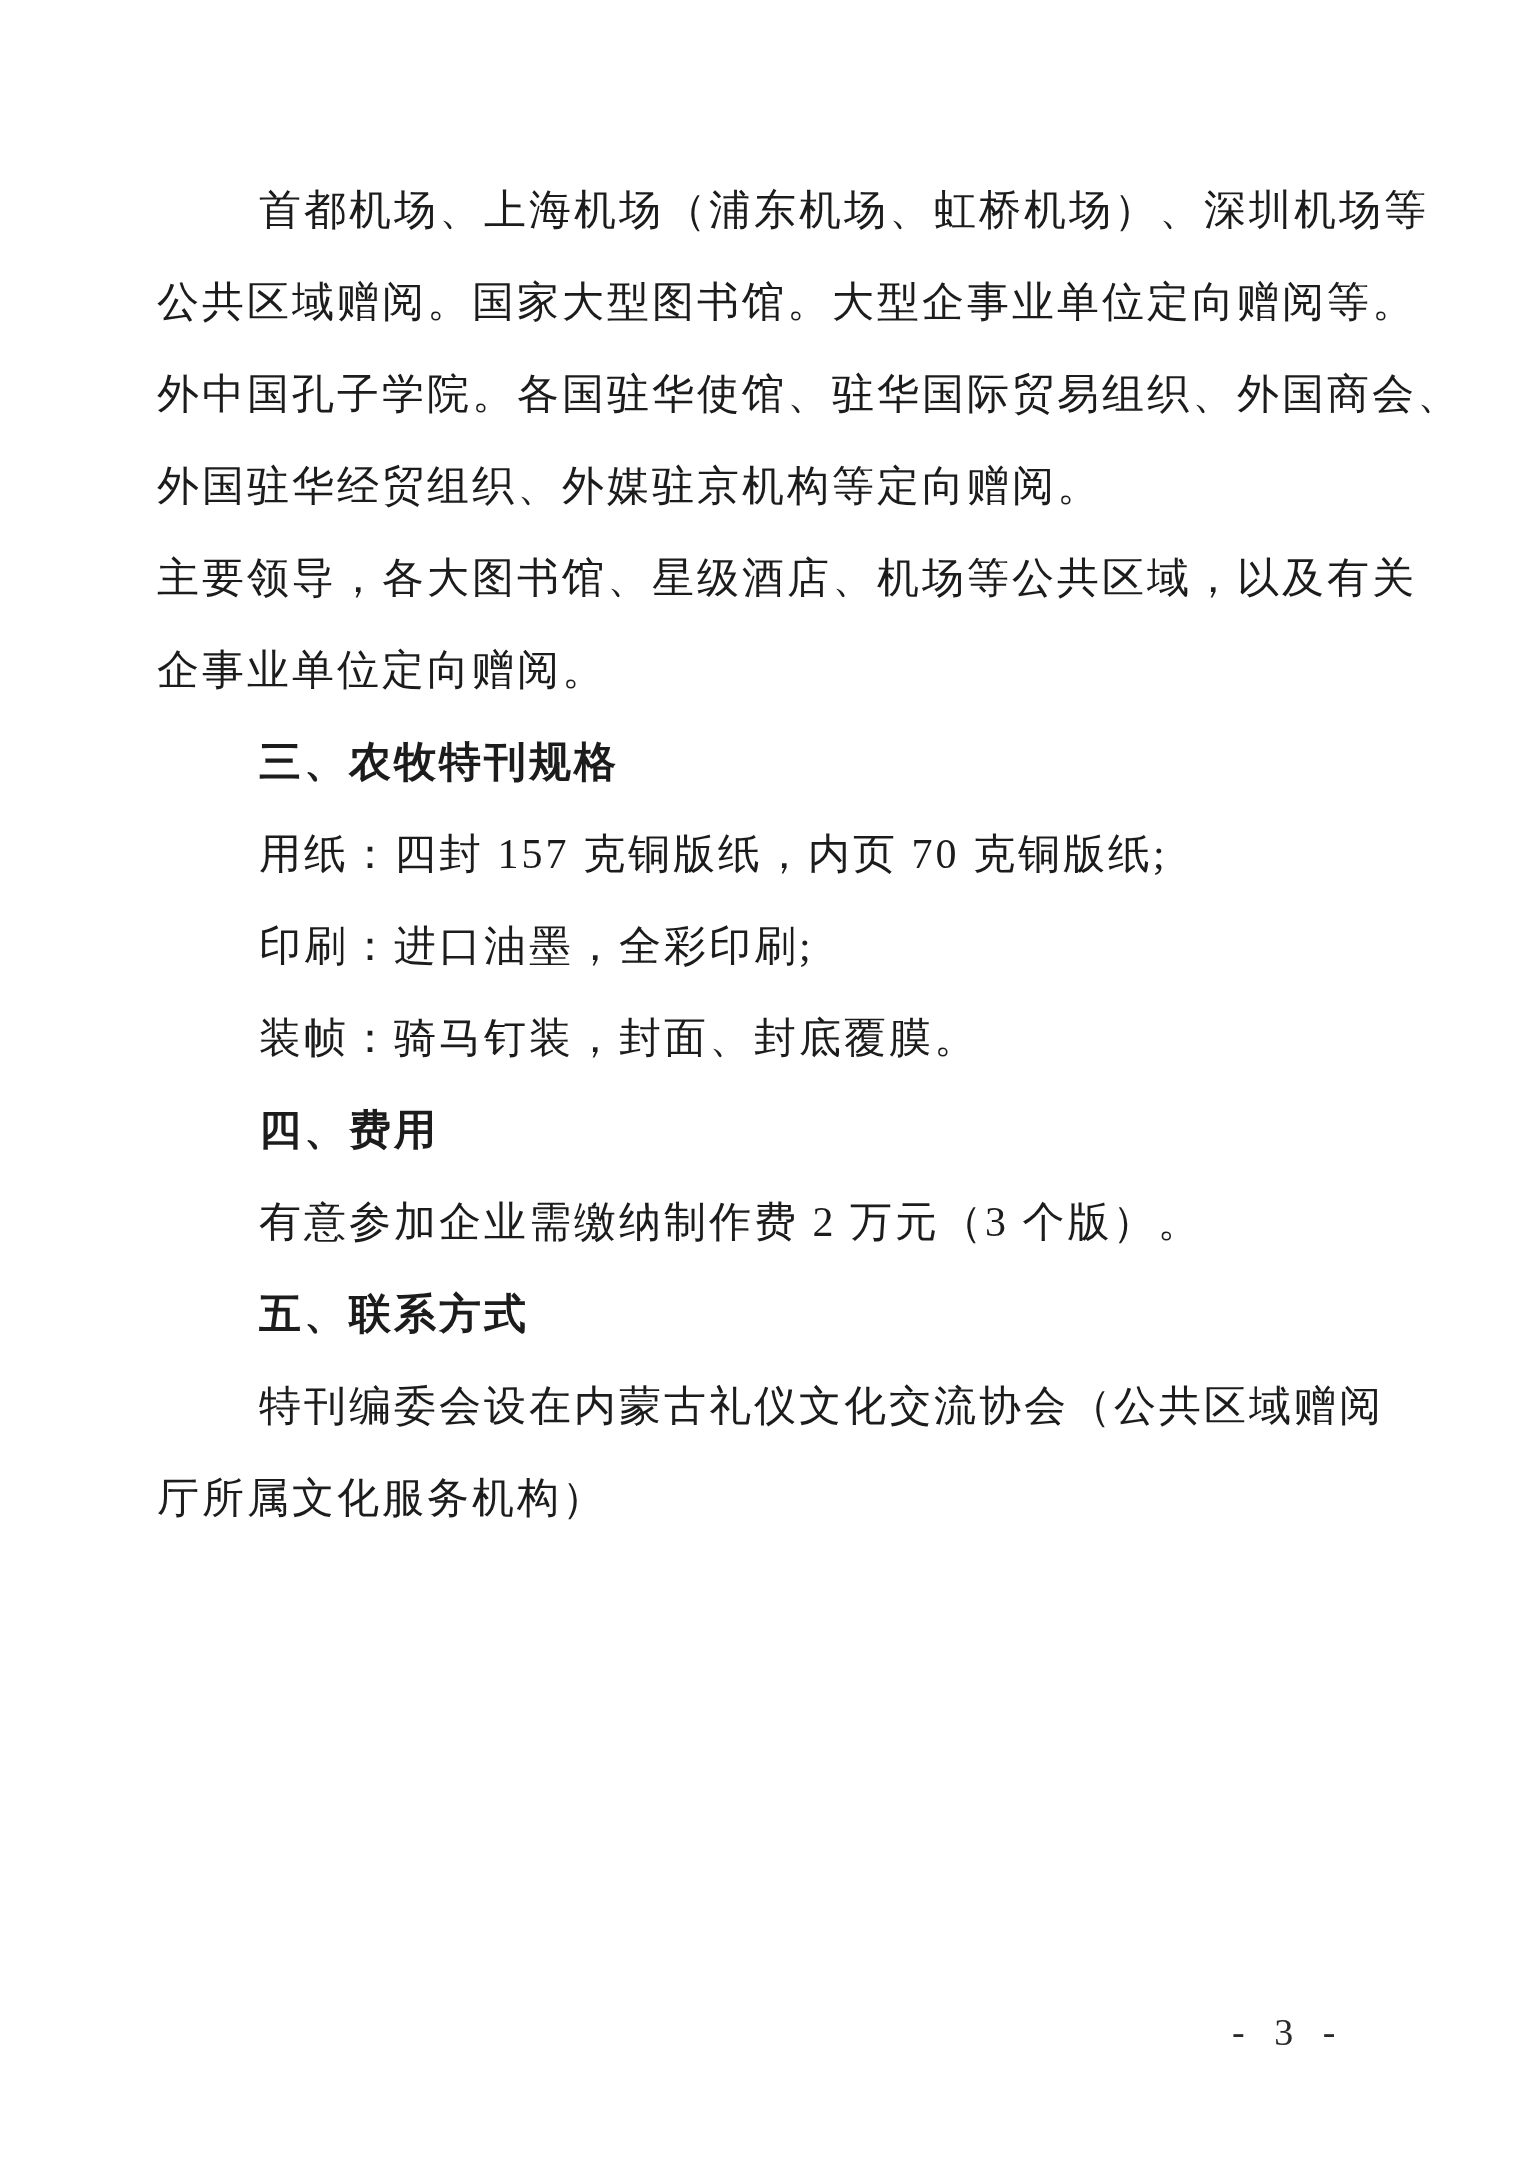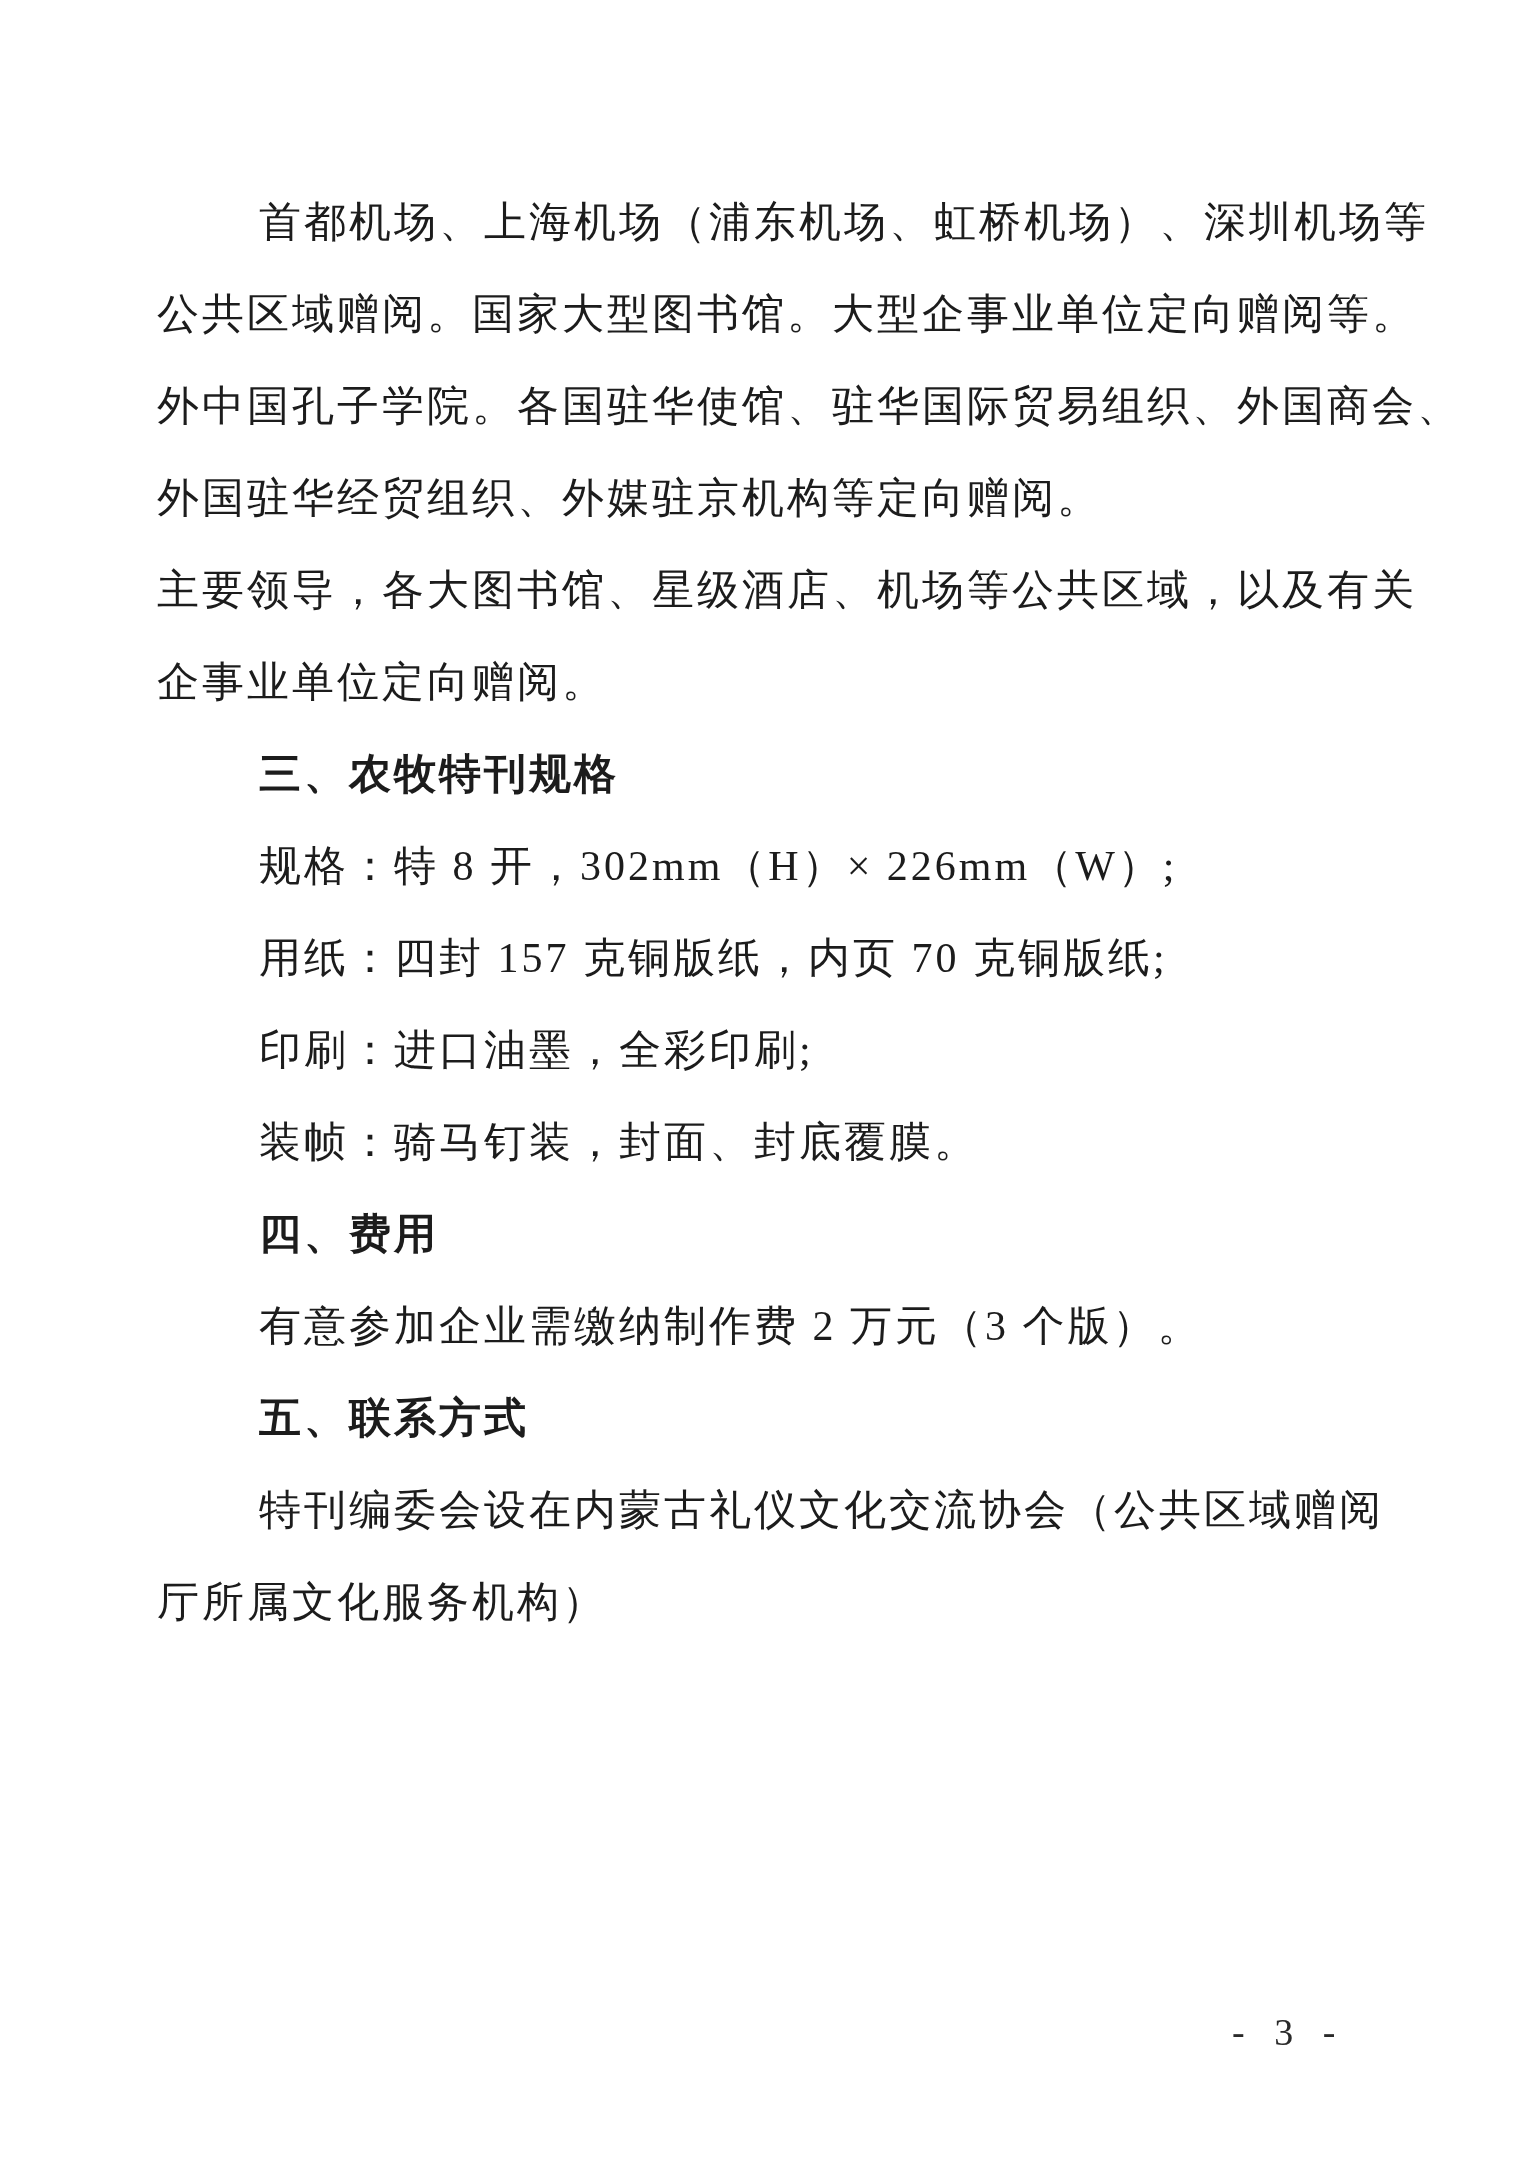--- a/index.html
+++ b/index.html
@@ -12,21 +12,21 @@
     width: 1534px;
     height: 2169px;
     background: #ffffff;
     overflow: hidden;
     font-family: "Liberation Serif", "DejaVu Serif", serif;
     color: #1c1c1c;
   }
   .doc-body {
     position: absolute;
     left: 157px;
-    top: 176px;
+    top: 164px;
     width: 1240px;
   }
   .line {
     height: 92px;
     line-height: 92px;
     font-size: 42px;
     letter-spacing: 3px;
     white-space: nowrap;
     font-weight: normal;
   }
@@ -51,21 +51,20 @@
 
 <div class="page">
   <div class="doc-body">
       <div class="line indent">首都机场、上海机场（浦东机场、虹桥机场）、深圳机场等</div>
       <div class="line">公共区域赠阅。国家大型图书馆。大型企事业单位定向赠阅等。</div>
       <div class="line">外中国孔子学院。各国驻华使馆、驻华国际贸易组织、外国商会、</div>
       <div class="line">外国驻华经贸组织、外媒驻京机构等定向赠阅。</div>
       <div class="line">主要领导，各大图书馆、星级酒店、机场等公共区域，以及有关</div>
       <div class="line">企事业单位定向赠阅。</div>
       <div class="line indent bold">三、农牧特刊规格</div>
-      <div class="line indent">规格：特 8 开，302mm（H）× 226mm（W）;</div>
       <div class="line indent">用纸：四封 157 克铜版纸，内页 70 克铜版纸;</div>
       <div class="line indent">印刷：进口油墨，全彩印刷;</div>
       <div class="line indent">装帧：骑马钉装，封面、封底覆膜。</div>
       <div class="line indent bold">四、费用</div>
       <div class="line indent">有意参加企业需缴纳制作费 2 万元（3 个版）。</div>
       <div class="line indent bold">五、联系方式</div>
       <div class="line indent">特刊编委会设在内蒙古礼仪文化交流协会（公共区域赠阅</div>
       <div class="line">厅所属文化服务机构）</div>
     </div>
   <div class="page-footer">- 3 -</div>

